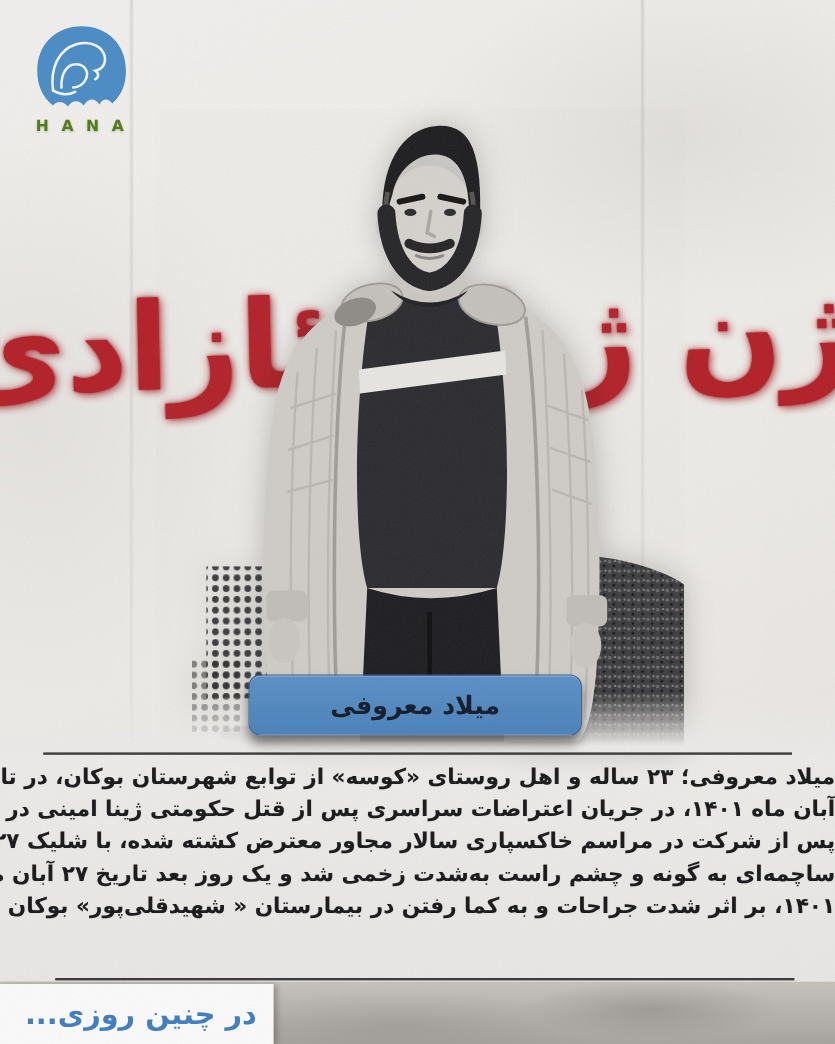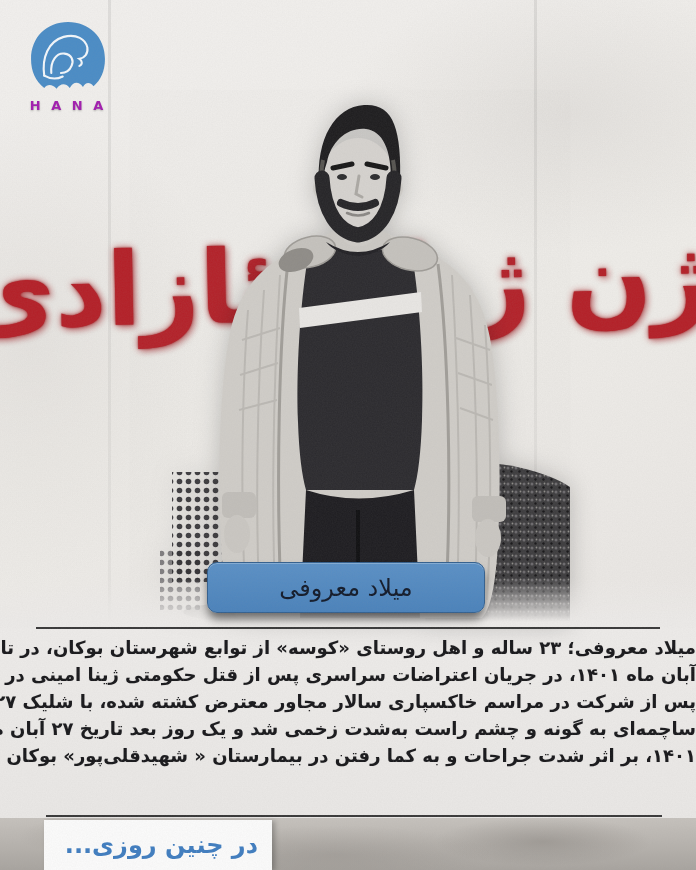--- a/index.html
+++ b/index.html
@@ -24,52 +24,52 @@
       linear-gradient(#c6c2bd,#a8a49f);}
   .seam{position:absolute;top:0;height:625px;width:3px;z-index:2;
     background:linear-gradient(rgba(60,60,60,.10),rgba(60,60,60,.04));}
   #seam-left{left:108px;} #seam-right{left:534px;}
   
   .noise{position:absolute;left:0;top:0;width:696px;height:870px;z-index:60;
     opacity:.10;pointer-events:none;}
   
   .logo{position:absolute;left:20px;top:20px;width:96px;z-index:30;text-align:center;}
   .logo svg{display:block;margin:0 auto;}
-  .logo-text{color:#a21caf;font-weight:bold;font-size:13px;letter-spacing:3px;
+  .logo-text{color:#4d7c0f;font-weight:bold;font-size:13px;letter-spacing:3px;
     margin-top:2px;text-shadow:0 1px 2px rgba(0,0,0,.25);}
   
   .graffiti{position:absolute;top:226px;left:-14px;right:-14px;z-index:10;
     direction:rtl;white-space:nowrap;text-align:center;
     font-size:101px;font-weight:bold;letter-spacing:2px;color:#b41f27;
     transform:rotate(-1.2deg);
     text-shadow:0 0 7px rgba(168,24,30,.7),0 0 2px rgba(150,20,25,.9),3px 3px 6px rgba(140,20,25,.35);}
   
   .portrait{position:absolute;left:130px;top:90px;width:440px;height:535px;z-index:20;
     filter:drop-shadow(0 0 12px rgba(0,0,0,.22));}
   .photo-fade{position:absolute;left:0;top:578px;width:696px;height:50px;z-index:25;
     background:linear-gradient(rgba(238,236,233,0),#edebe9 88%);}
   
   .banner{position:absolute;left:207px;top:562px;width:276px;height:49px;z-index:30;
     background:linear-gradient(#5a90c6,#4a82bb);
     border:1px solid #33608f;border-radius:10px;
     box-shadow:0 7px 10px -1px rgba(0,0,0,.55), inset 0 1px 0 rgba(255,255,255,.25);
     display:flex;align-items:center;justify-content:center;}
-  .banner-label{direction:rtl;font-size:24px;font-weight:normal;color:#121a2a;}
+  .banner-label{direction:rtl;font-size:21px;font-weight:bold;color:#121a2a;}
   
   .divider{position:absolute;height:2px;z-index:30;background:#383838;}
   #divider-top{left:36px;width:624px;top:627px;}
   #divider-bottom{left:46px;width:616px;top:815px;}
   
   .bio{position:absolute;left:0;top:634px;width:696px;z-index:30;direction:rtl;text-align:center;}
   .bio-line{white-space:nowrap;font-size:18px;font-weight:bold;line-height:27px;color:#17171a;
     text-shadow:0 0 1px rgba(0,0,0,.15);}
   
   .footer-ribbon{position:absolute;left:0;top:820px;width:228px;height:50px;z-index:40;
     background:#fcfcfc;box-shadow:3px 1px 5px rgba(0,0,0,.25);
-    display:flex;align-items:center;justify-content:flex-end;margin-left:44px;}
+    display:flex;align-items:center;justify-content:flex-end;}
   .footer-label{direction:rtl;font-size:24px;font-weight:bold;color:#3f7dc0;padding-left:6px;padding-right:14px;}
 </style>
 </head>
 <body>
 
 <div class="poster">
 
   <div class="bg-top"></div>
   <div class="bg-mid"></div>
   <div class="bg-strip"></div>

